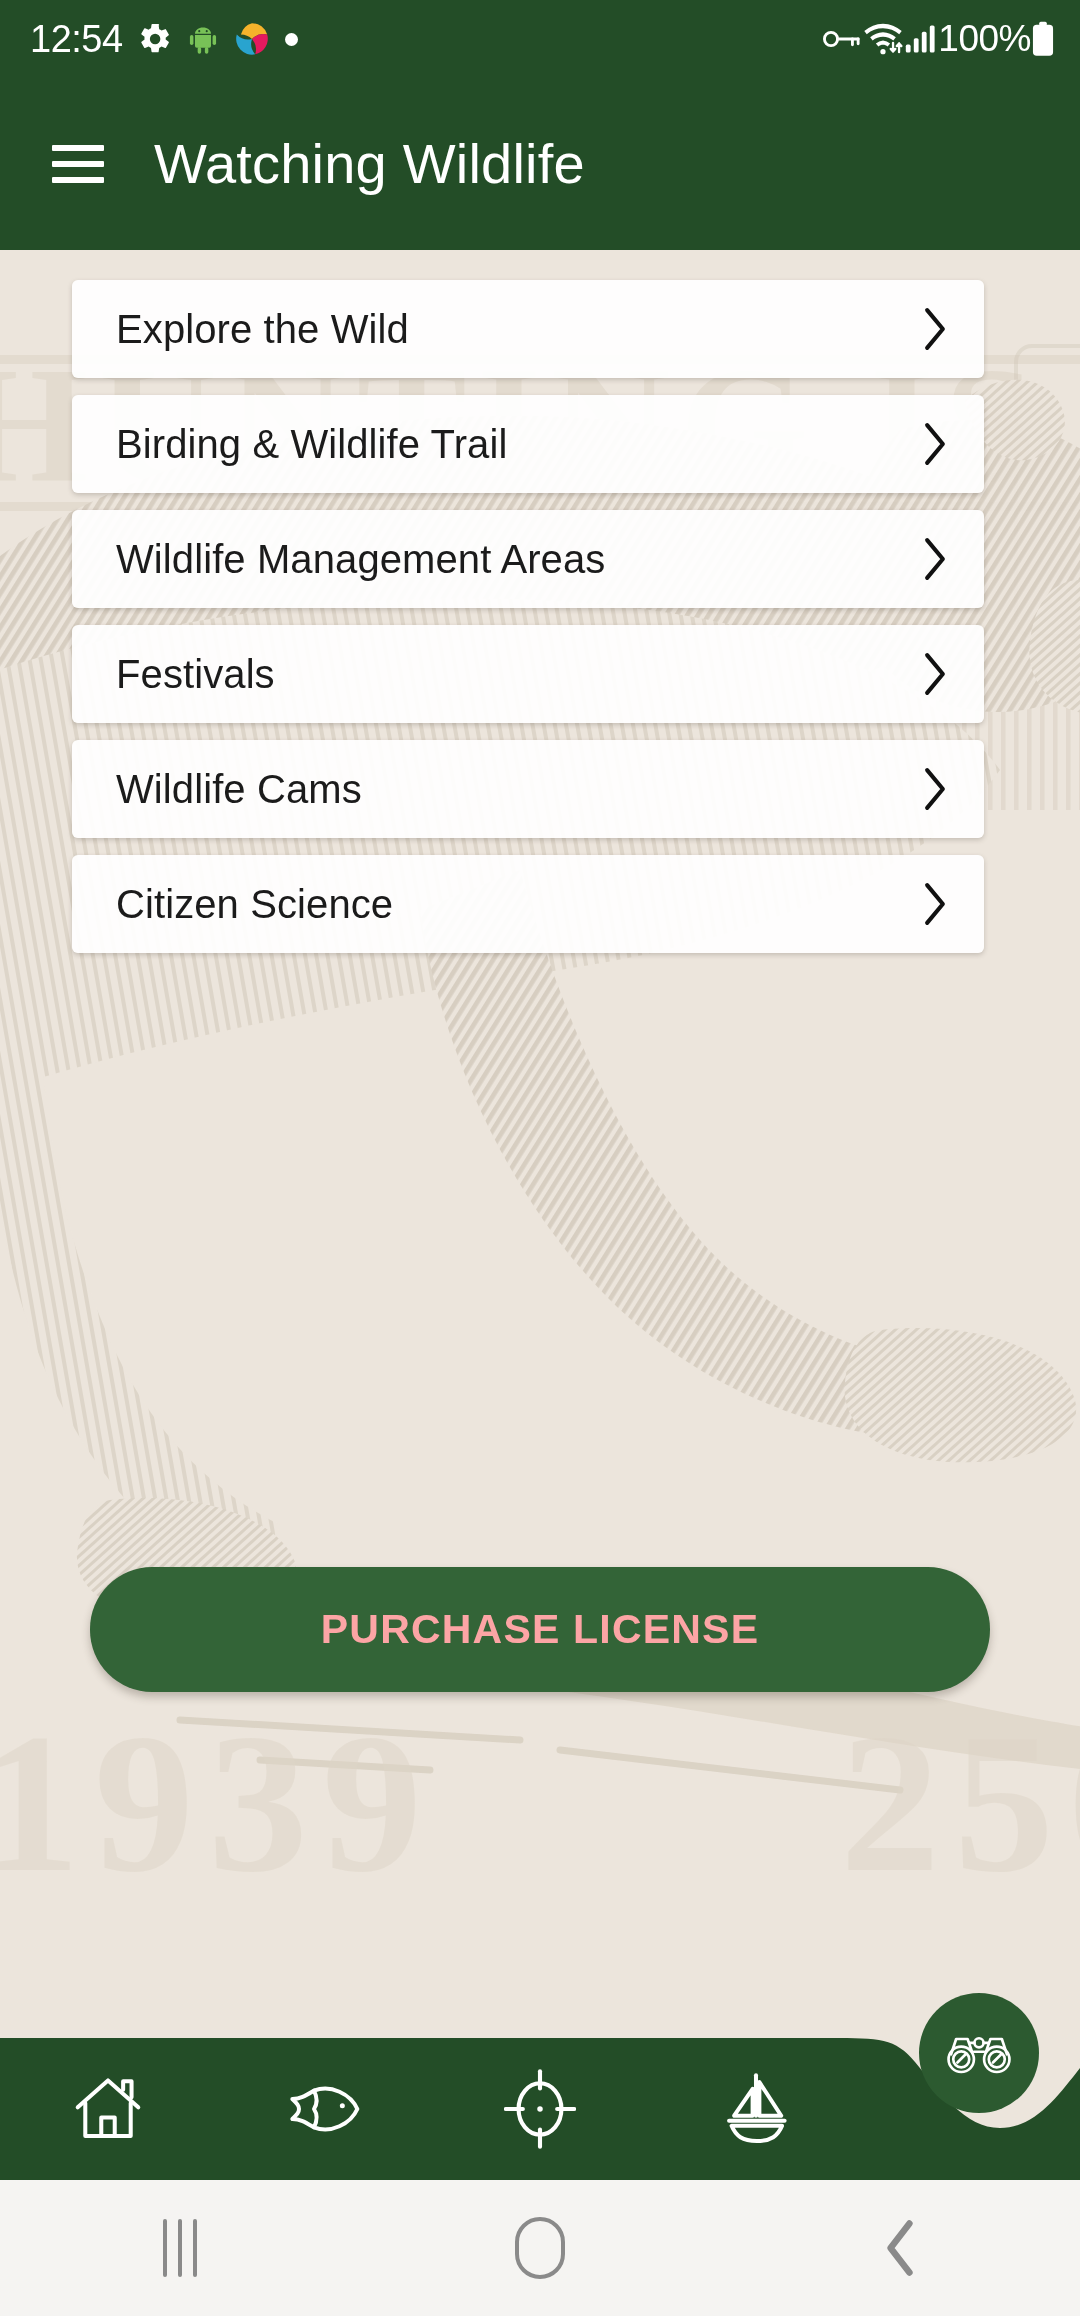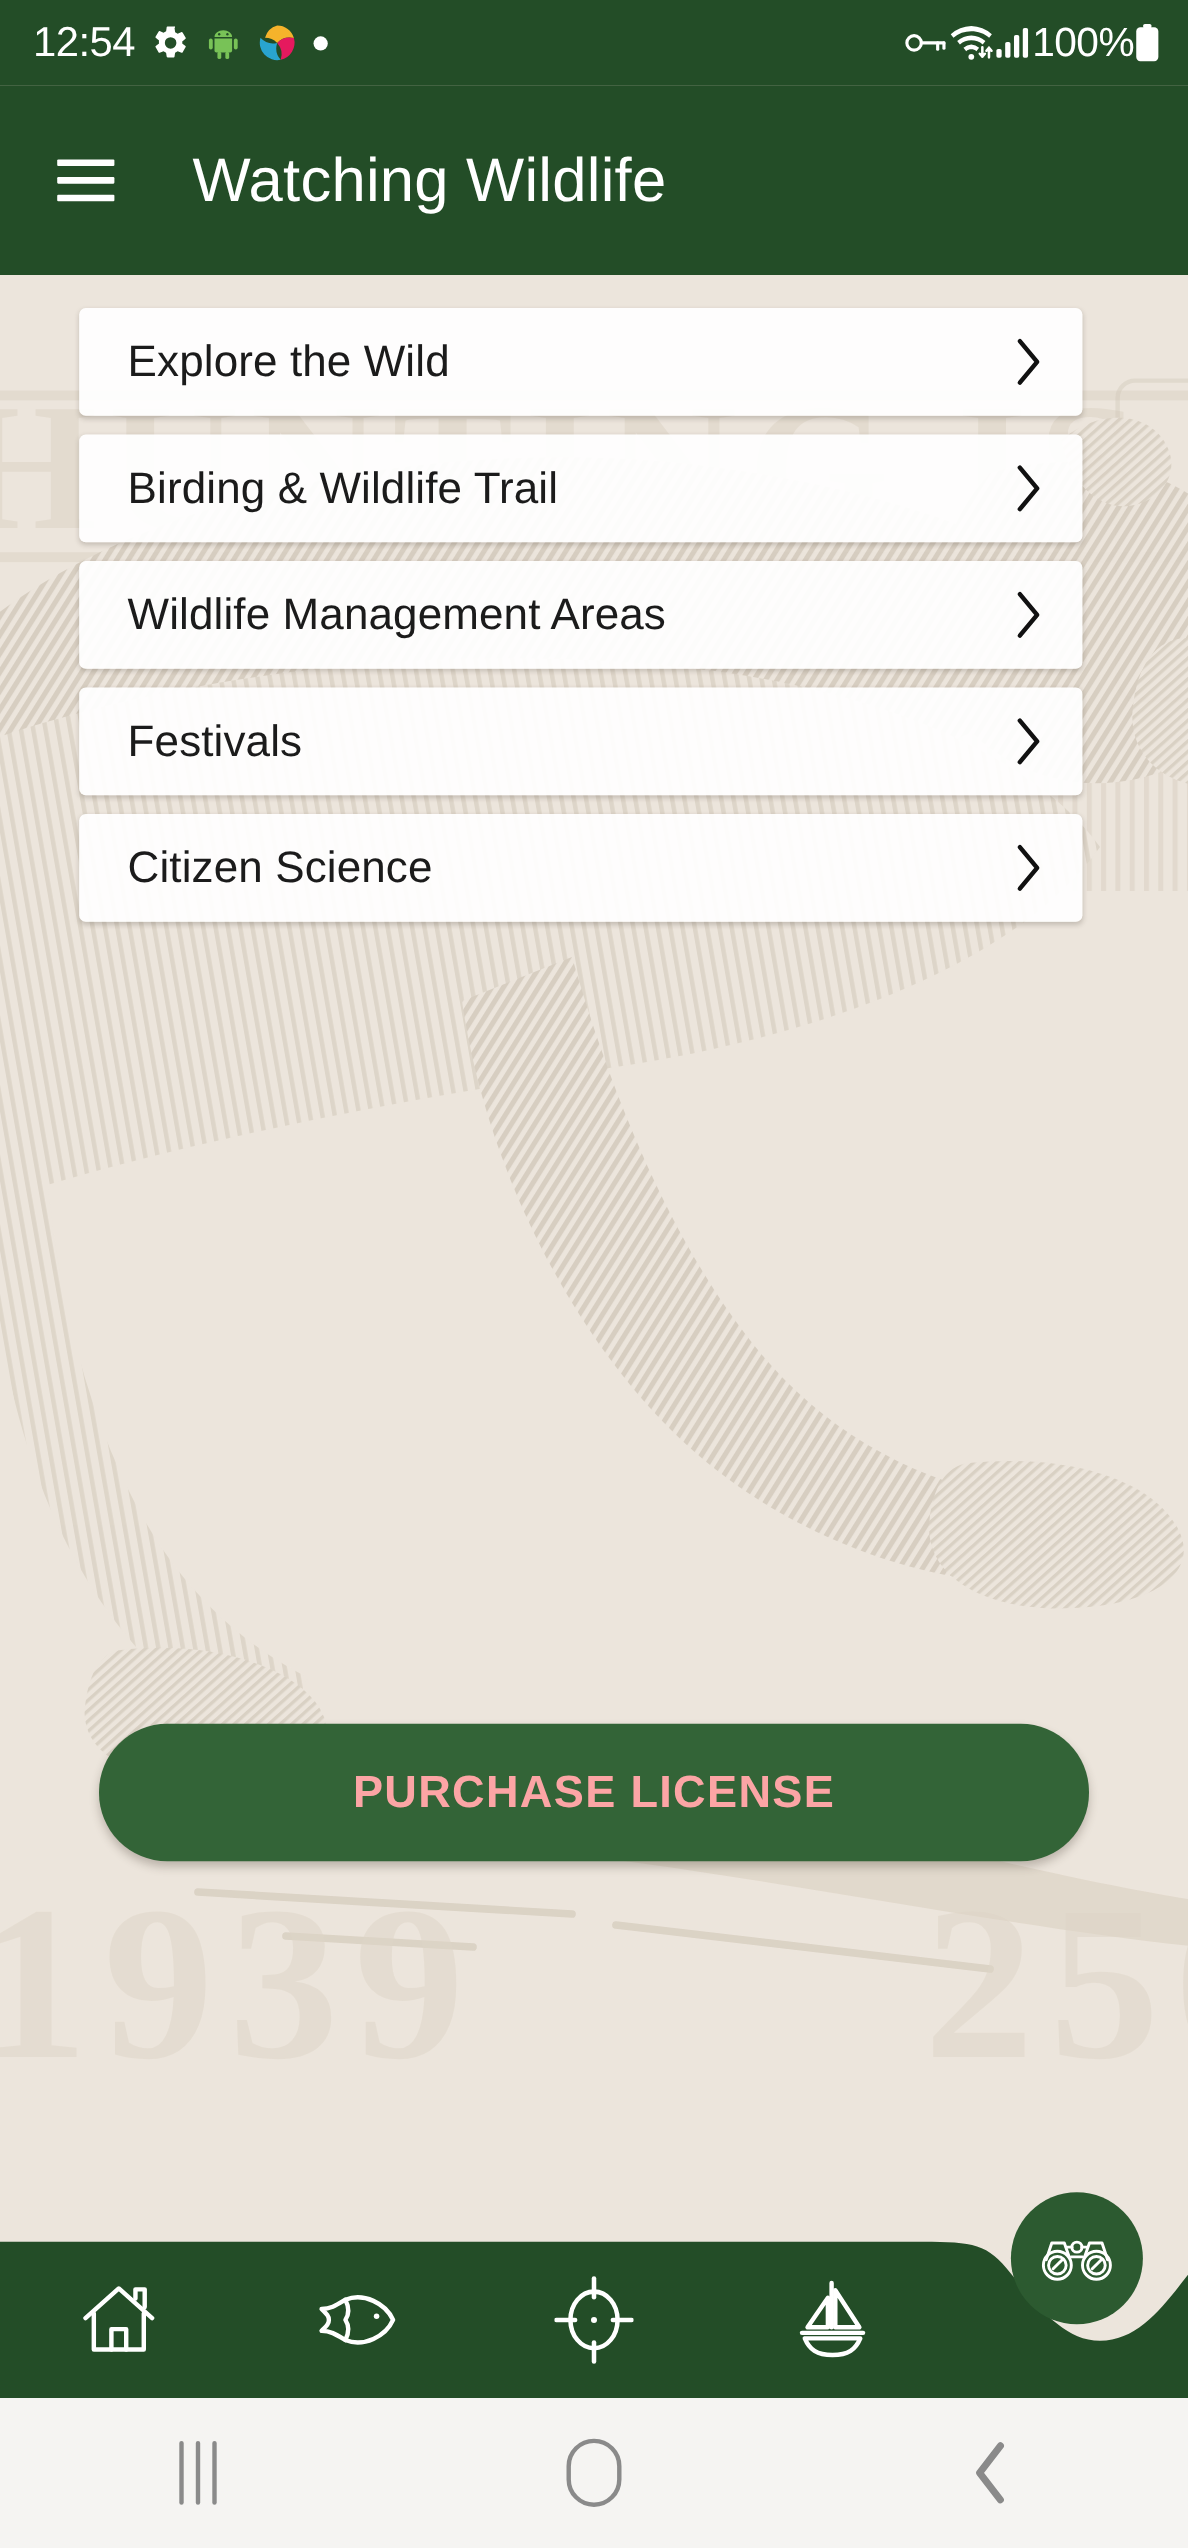--- a/index.html
+++ b/index.html
@@ -46,21 +46,21 @@
   .hamburger {
     width:52px; height:38px;
     display:flex; flex-direction:column; justify-content:space-between;
     cursor:pointer;
   }
   .hamburger span {
     display:block; height:6px; width:100%;
     background:#ffffff; border-radius:1px;
   }
   .appbar-title {
-    margin-left:71px;
+    margin-left:50px;
     color:#ffffff;
     font-size:56px;
     font-weight:400;
     letter-spacing:0.2px;
     line-height:1;
   }
 
   
   .bg-wrap {
     position:absolute; top:250px; left:0;
@@ -361,20 +361,28 @@
 
       <div class="card">
         <span class="card-label">Festivals</span>
         <span class="card-chev">
           <svg width="26" height="44" viewBox="0 0 16 28" fill="none" stroke="#111111" stroke-width="2.6" stroke-linecap="round" stroke-linejoin="round">
               <path d="M3 2 L13 14 L3 26"></path>
             </svg>
         </span>
       </div>
 
+      <div class="card">
+        <span class="card-label">Wildlife Cams</span>
+        <span class="card-chev">
+          <svg width="26" height="44" viewBox="0 0 16 28" fill="none" stroke="#111111" stroke-width="2.6" stroke-linecap="round" stroke-linejoin="round">
+              <path d="M3 2 L13 14 L3 26"></path>
+            </svg>
+        </span>
+      </div>
 
       <div class="card">
         <span class="card-label">Citizen Science</span>
         <span class="card-chev">
           <svg width="26" height="44" viewBox="0 0 16 28" fill="none" stroke="#111111" stroke-width="2.6" stroke-linecap="round" stroke-linejoin="round">
               <path d="M3 2 L13 14 L3 26"></path>
             </svg>
         </span>
       </div>
 

